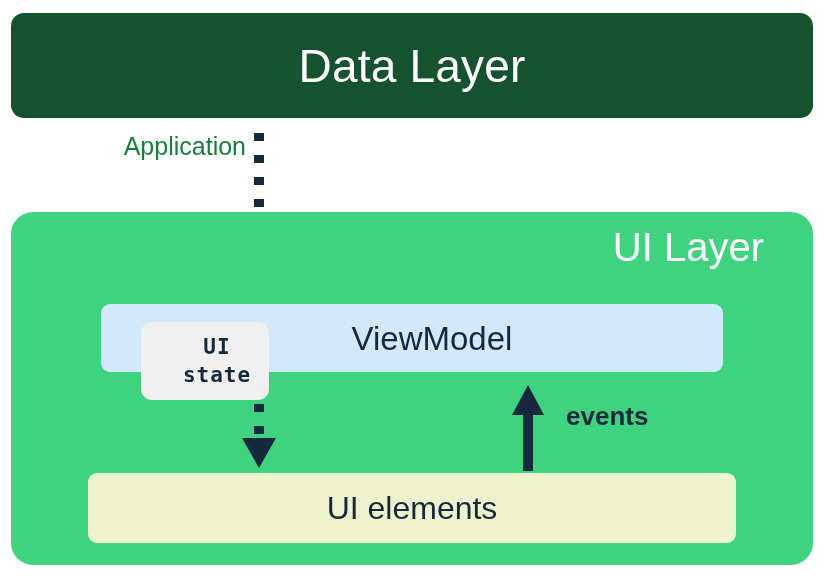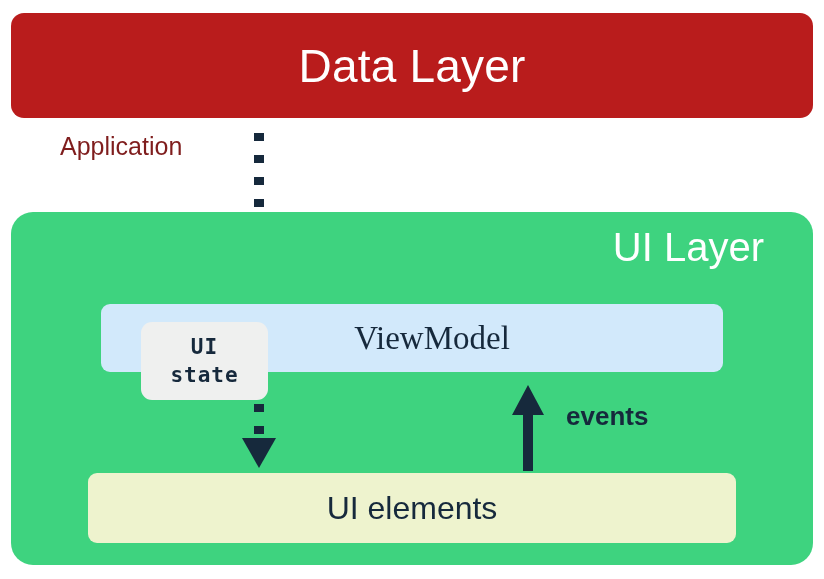--- a/index.html
+++ b/index.html
@@ -20,42 +20,42 @@
     overflow: hidden;
   }
 
   
   .data-layer-box {
     position: absolute;
     left: 11px;
     top: 13px;
     width: 802px;
     height: 105px;
-    background: #b91c1c;
+    background: #14532d;
     border-radius: 13px;
     display: flex;
     align-items: center;
     justify-content: center;
   }
   .data-layer-title {
     color: #ffffff;
     font-size: 46px;
     font-weight: 400;
     letter-spacing: 0.2px;
     line-height: 1;
   }
 
   
   .app-data-label {
     position: absolute;
     left: 60px;
     top: 130px;
     width: 186px;
-    text-align: left;
-    color: #7f1d1d;
+    text-align: right;
+    color: #15803d;
     font-size: 25px;
     line-height: 1.28;
     font-weight: 400;
   }
 
   
   .dotted-top {
     position: absolute;
     left: 254px;
     top: 133px;
@@ -120,36 +120,36 @@
     display: flex;
     align-items: center;
     justify-content: center;
   }
   .viewmodel-label {
     color: #16293c;
     font-size: 33px;
     font-weight: 400;
     line-height: 1;
     padding-left: 40px;
-    font-family: Liberation Serif, serif;
   }
 
   
   .ui-state-chip {
     position: absolute;
     left: 141px;
     top: 322px;
-    width: 127px;
+    width: 104px;
     height: 78px;
     background: #eff0ef;
     border-radius: 11px;
     display: flex;
     flex-direction: column;
     align-items: center;
     justify-content: center;
+    padding-left: 24px;
   }
   .ui-state-text {
     font-family: "DejaVu Sans Mono", "Liberation Mono", monospace;
     color: #16293c;
     font-size: 21px;
     font-weight: 700;
     line-height: 1.35;
     letter-spacing: 1px;
   }
 

